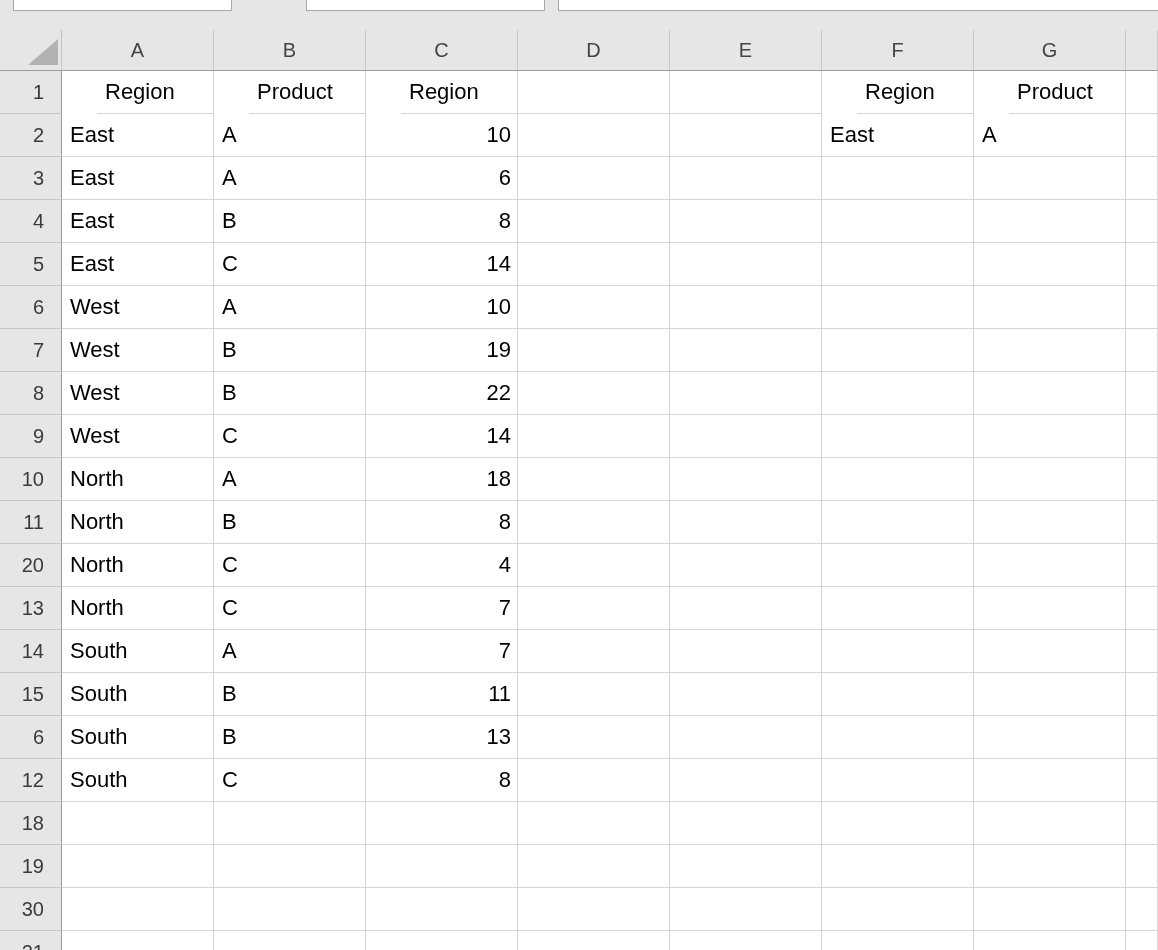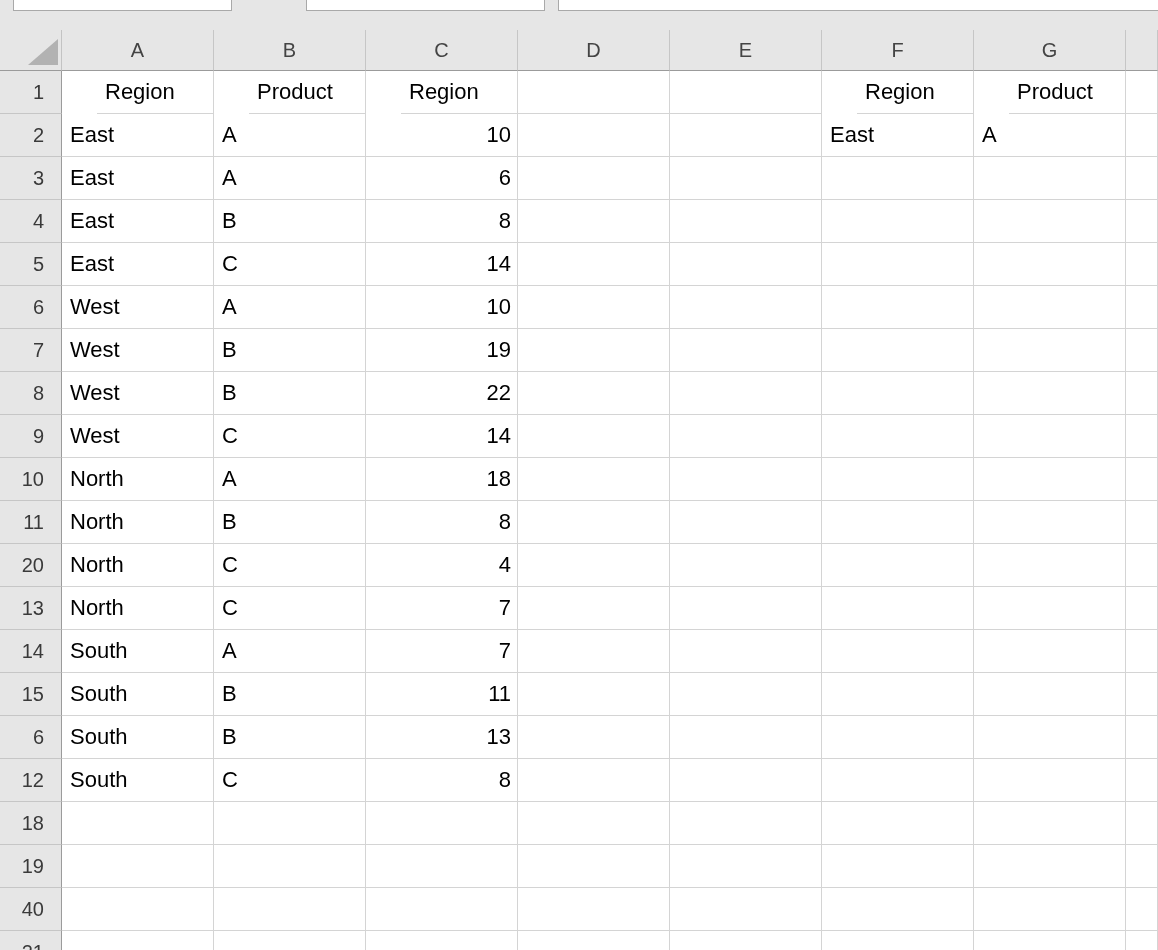--- a/index.html
+++ b/index.html
@@ -255,21 +255,21 @@
     <div class="cell"></div>
     <div class="rowhead">19</div>
     <div class="cell"></div>
     <div class="cell"></div>
     <div class="cell"></div>
     <div class="cell"></div>
     <div class="cell"></div>
     <div class="cell"></div>
     <div class="cell"></div>
     <div class="cell"></div>
-    <div class="rowhead">40</div>
+    <div class="rowhead">30</div>
     <div class="cell"></div>
     <div class="cell"></div>
     <div class="cell"></div>
     <div class="cell"></div>
     <div class="cell"></div>
     <div class="cell"></div>
     <div class="cell"></div>
     <div class="cell"></div>
     <div class="rowhead">21</div>
     <div class="cell"></div>

